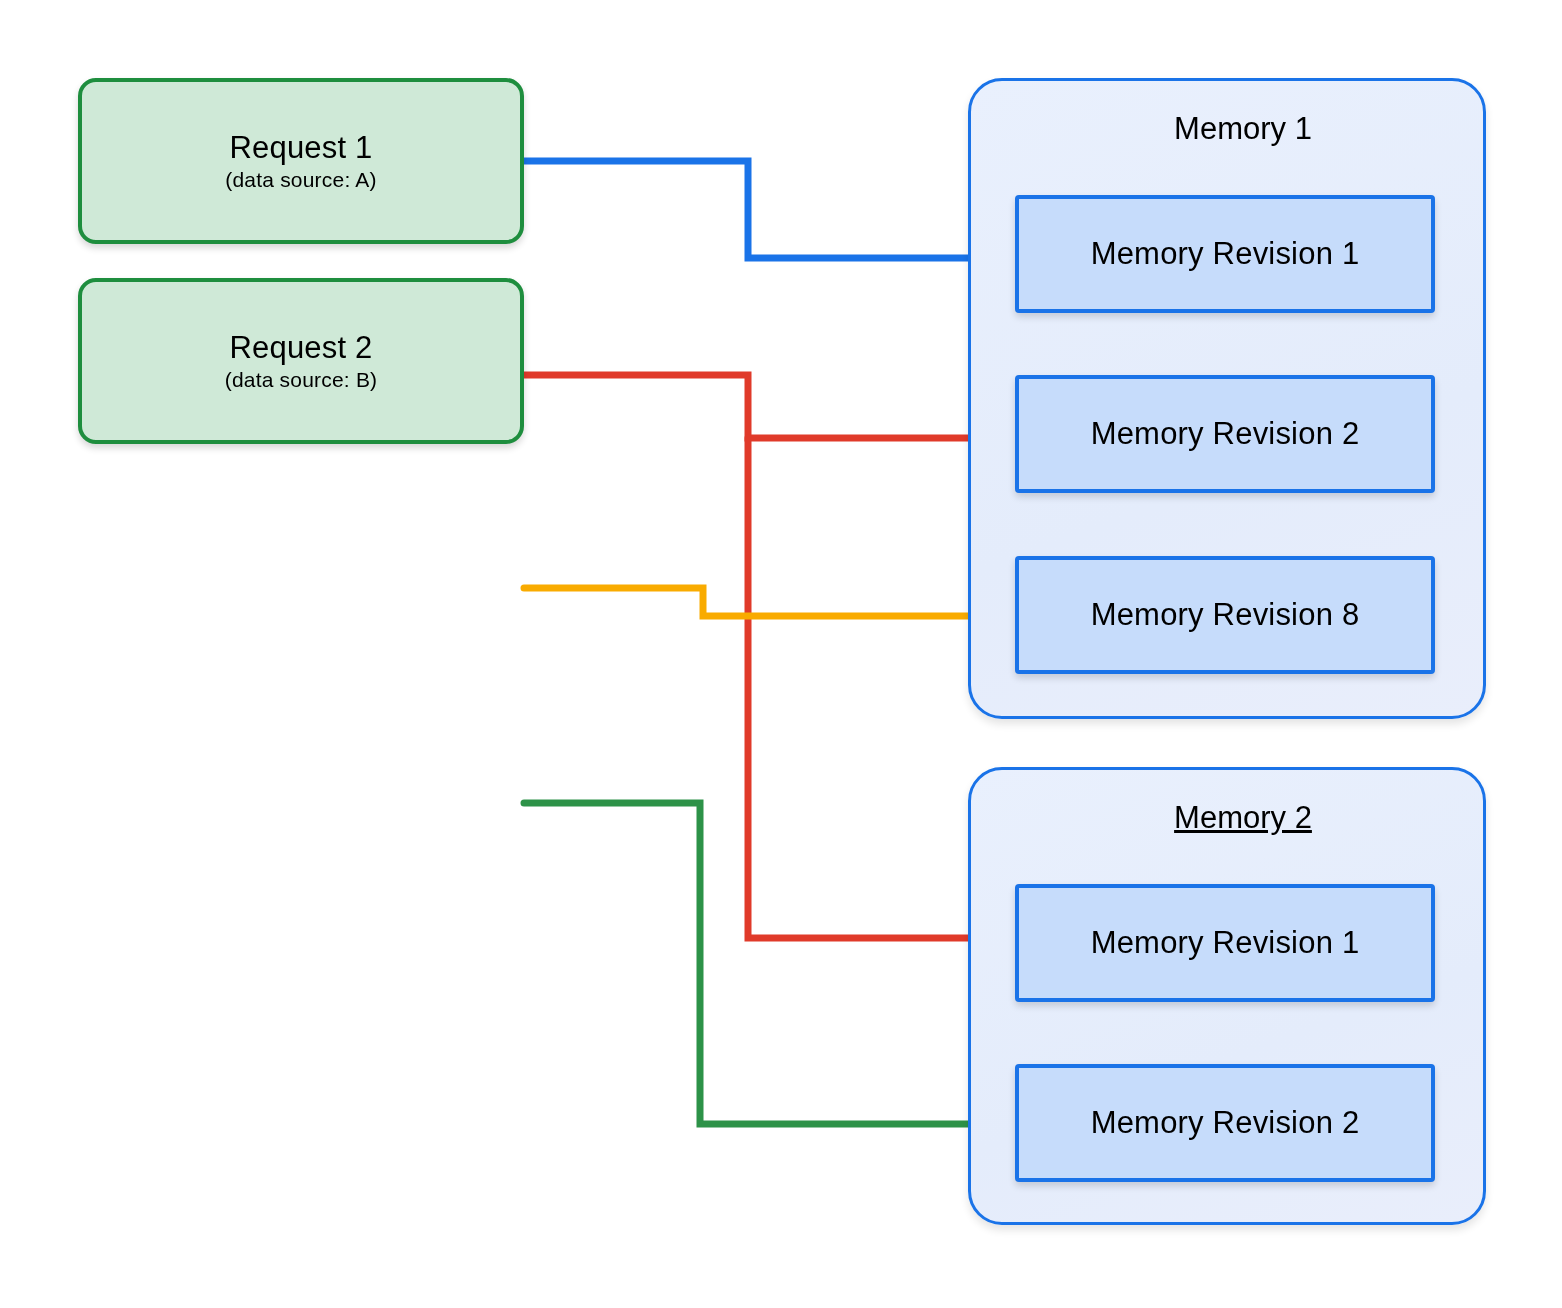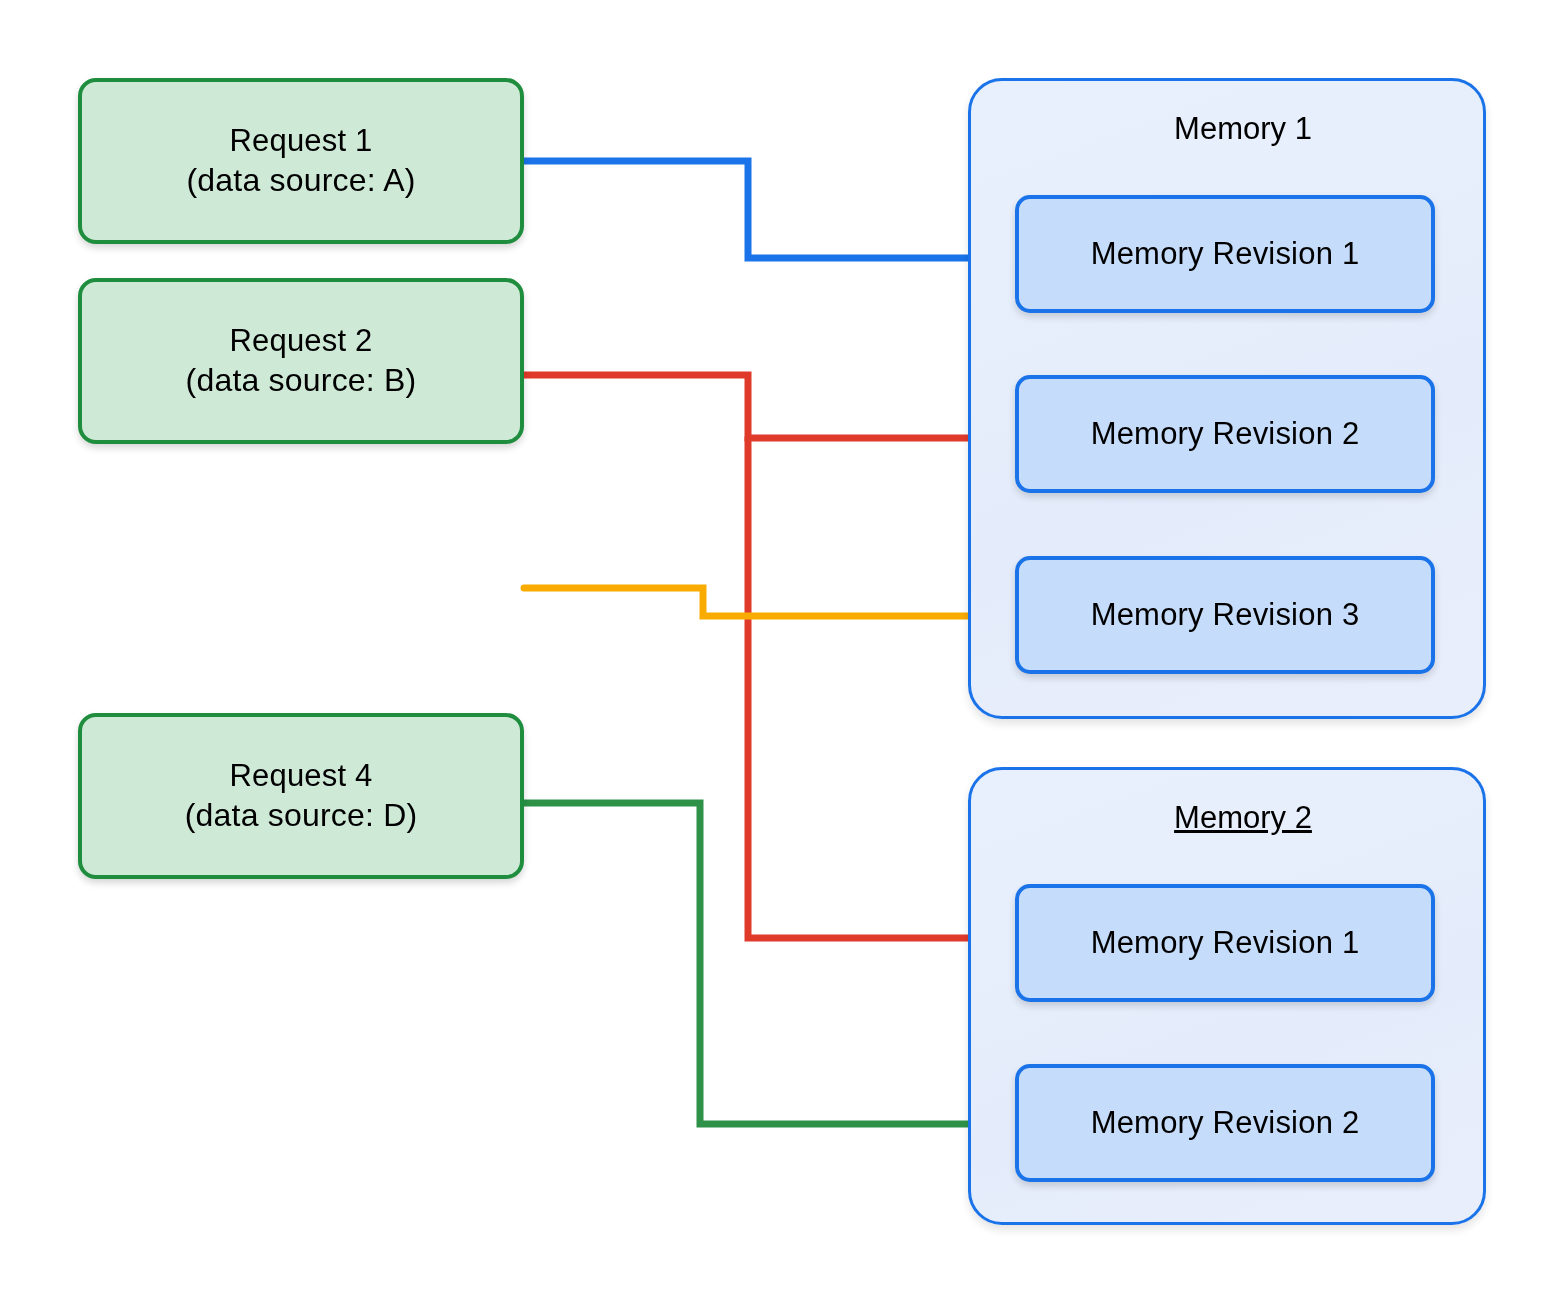--- a/index.html
+++ b/index.html
@@ -39,21 +39,21 @@
     width: 446px;
     height: 166px;
     left: 78px;
   }
   .request-title {
     font-size: 31px;
     line-height: 1.28;
     letter-spacing: 0.2px;
   }
   .request-sub {
-    font-size: 32px;
+    font-size: 21px;
     line-height: 1.28;
     letter-spacing: 0.2px;
   }
   
   .memory-panel {
     position: absolute;
     box-sizing: border-box;
     background: linear-gradient(160deg, #e9f0fd 0%, #e4ecfb 60%, #e9eefb 100%);
     border: 3px solid #1a73e8;
     border-radius: 34px;
@@ -69,21 +69,21 @@
     font-size: 31px;
     color: #000;
     margin-left: 16px;
   }
   
   .revision-box {
     position: absolute;
     box-sizing: border-box;
     background: #c6dcfb;
     border: 4px solid #1a73e8;
-    border-radius: 15px;
+    border-radius: 4px;
     box-shadow: 0 4px 7px rgba(0,0,0,0.15);
     left: 1015px;
     width: 420px;
     height: 118px;
     display: flex;
     align-items: center;
     justify-content: center;
     font-size: 31px;
     color: #000;
     letter-spacing: 0.2px;
@@ -135,32 +135,28 @@
     <div class="request-title">Request 1</div>
     <div class="request-sub">(data source: A)</div>
   </div>
 
   <div class="node request-box" style="top:278px;">
     <div class="request-title">Request 2</div>
     <div class="request-sub">(data source: B)</div>
   </div>
 
 
-  <div class="node request-box" style="top:713px;">
-    <div class="request-title">Request 4</div>
-    <div class="request-sub">(data source: D)</div>
-  </div>
 
   <div class="memory-panel" style="top:78px; height:641px;">
     <div class="memory-title" style="top:30px;">Memory 1</div>
   </div>
 
   <div class="revision-box" style="top:195px;">Memory Revision 1</div>
   <div class="revision-box" style="top:375px;">Memory Revision 2</div>
-  <div class="revision-box" style="top:556px;">Memory Revision 3</div>
+  <div class="revision-box" style="top:556px;">Memory Revision 8</div>
 
   <div class="memory-panel" style="top:767px; height:458px;">
     <div class="memory-title" style="top:30px;text-decoration:underline;">Memory 2</div>
   </div>
 
   <div class="revision-box" style="top:884px;">Memory Revision 1</div>
   <div class="revision-box" style="top:1064px;">Memory Revision 2</div>
 
 </div>
 

